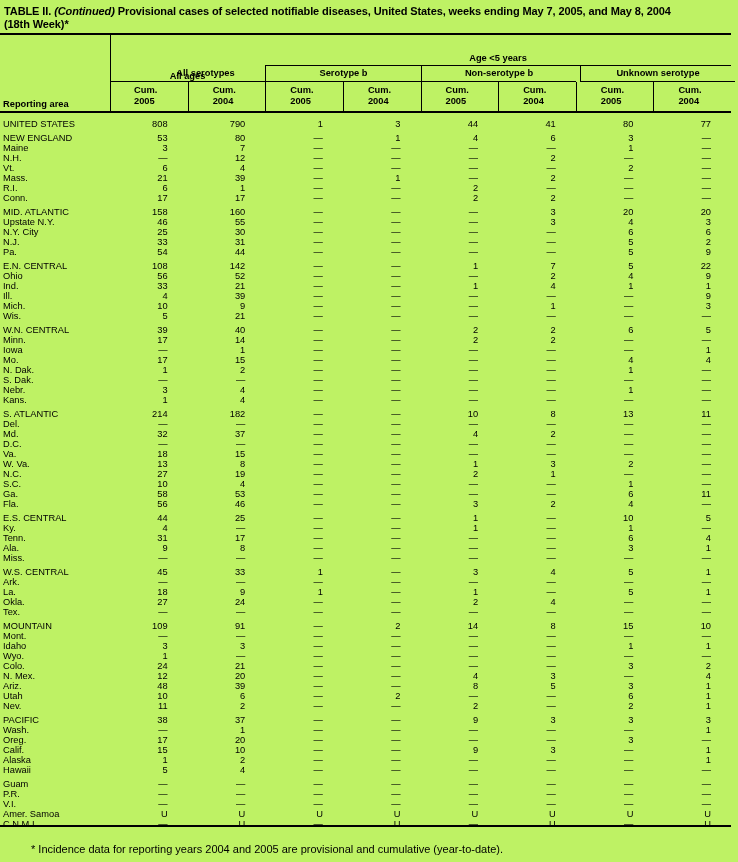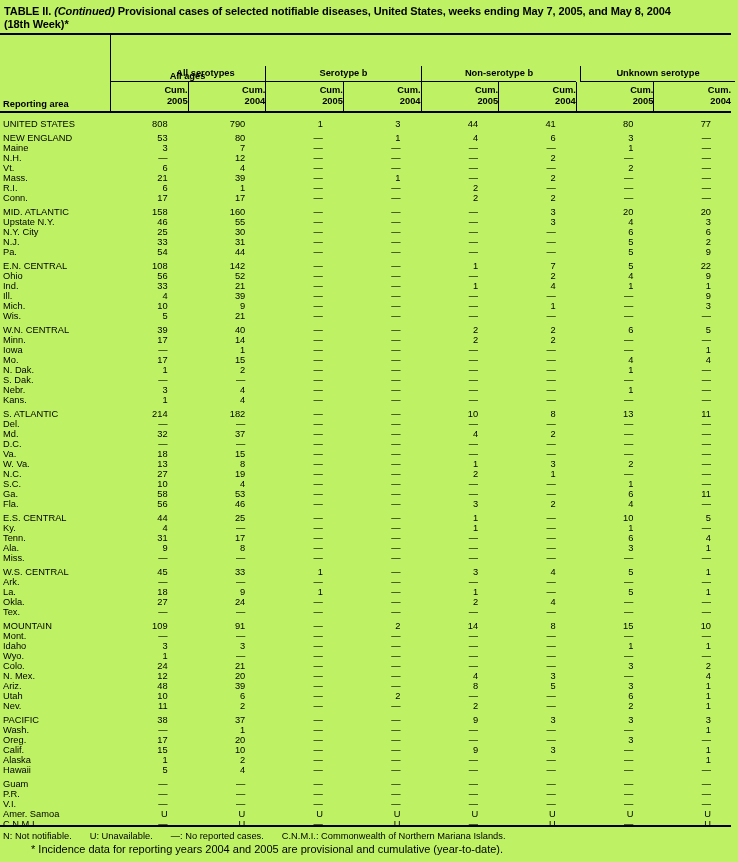--- a/index.html
+++ b/index.html
@@ -26,21 +26,21 @@
   .h-age5 { left:265px; width:466px; top:15px; height:16px; border-bottom:1px solid #000; line-height:16px; }
   .h-sub { top:31px; height:16px; border-bottom:1px solid #000; line-height:15px; }
   .h-sub.b1 { left:110px;    width:155px;padding-left:36px; }
   .h-sub.b2 { left:265px;    width:156px; border-left:1px solid #000; }
   .h-sub.b3 { left:421px;    width:155px; border-left:1px solid #000; }
   .h-sub.b4 { left:580px;    width:155px; border-left:1px solid #000; }
   .h-cums {
     position:absolute; left:110px; top:47px; width:621px; height:29px;
     display:grid; grid-template-columns:repeat(8,1fr);
   }
-  .h-cum { border-left:1px solid #000; text-align:right; padding-top:3px; line-height:11px; box-sizing:border-box; }
+  .h-cum { border-left:1px solid #000; text-align:left; padding-top:3px; line-height:11px; box-sizing:border-box;padding-left:24px; }
   .h-cum:first-child { border-left:none; }
   .h-reporting { position:absolute; left:3px; bottom:2px; font-weight:bold; white-space:nowrap; }
 
   
   .tbody { position:absolute; left:0; top:113px; width:731px; padding-top:6px; }
   .trow { display:grid; grid-template-columns:110px repeat(8,77.625px); height:10px; line-height:10px; font-size:9.3px; }
   .trow.sec { margin-top:4px; }
   .trow .area { padding-left:3px; white-space:nowrap; overflow:visible; }
   .trow .val { text-align:right; padding-right:20px; }
   .brule { position:absolute; left:0; top:825px; width:731px; height:0; border-top:2px solid #000; }
@@ -57,20 +57,21 @@
 <div class="page">
 
   <div class="title">
     <div><span>TABLE II.</span> <span class="ital">(Continued)</span> <span>Provisional cases of selected notifiable diseases, United States, weeks ending May 7, 2005, and May 8, 2004</span></div>
     <div>(18th Week)*</div>
   </div>
 
   <div class="thead">
     <div class="h-vline"></div>
     <div class="cell h-allages">All ages</div>
+    <div class="cell h-age5">Age &lt;5 years</div>
     <div class="cell h-sub b1">All serotypes</div>
     <div class="cell h-sub b2">Serotype b</div>
     <div class="cell h-sub b3">Non-serotype b</div>
     <div class="cell h-sub b4">Unknown serotype</div>
     <div class="h-cums">
       <div class="h-cum">
           <div>Cum.</div>
           <div>2005</div>
         </div>
       <div class="h-cum">
@@ -840,18 +841,15 @@
         <div class="val">U</div>
         <div class="val">—</div>
         <div class="val">U</div>
         <div class="val">—</div>
         <div class="val">U</div>
       </div>
     </div>
 
   <div class="brule"></div>
 
-  <div class="legend">
-    <span>N: Not notifiable.</span><span>U: Unavailable.</span><span>—: No reported cases.</span><span>C.N.M.I.: Commonwealth of Northern Mariana Islands.</span>
-  </div>
   <div class="note">* Incidence data for reporting years 2004 and 2005 are provisional and cumulative (year-to-date).</div>
 
 </div>
 
 </body></html>

